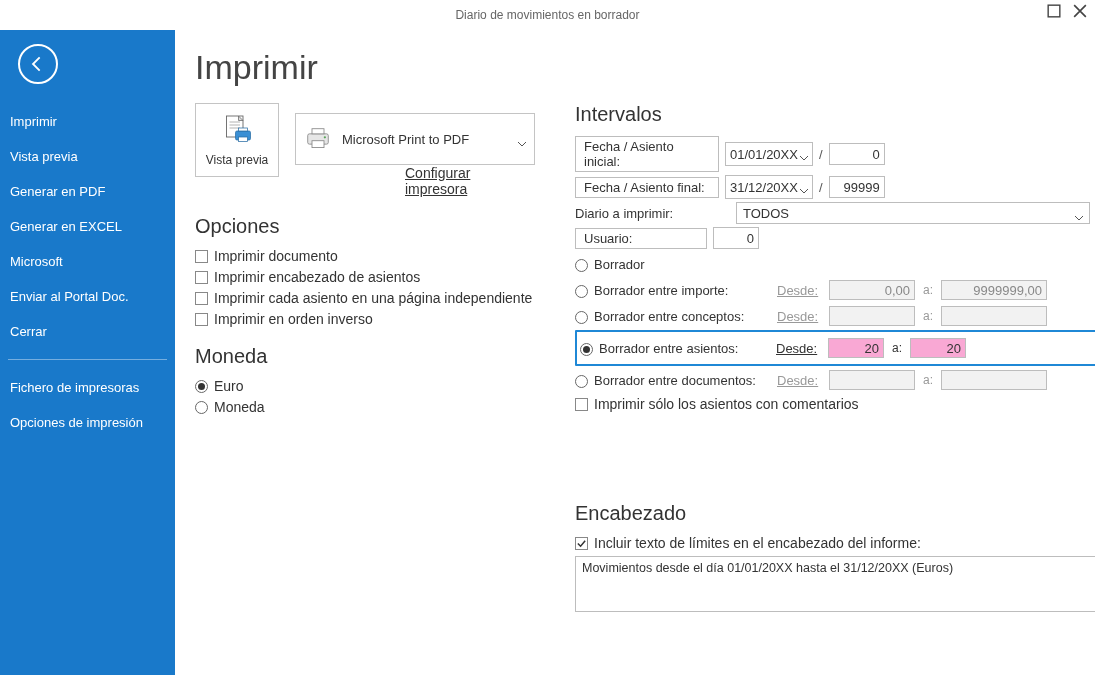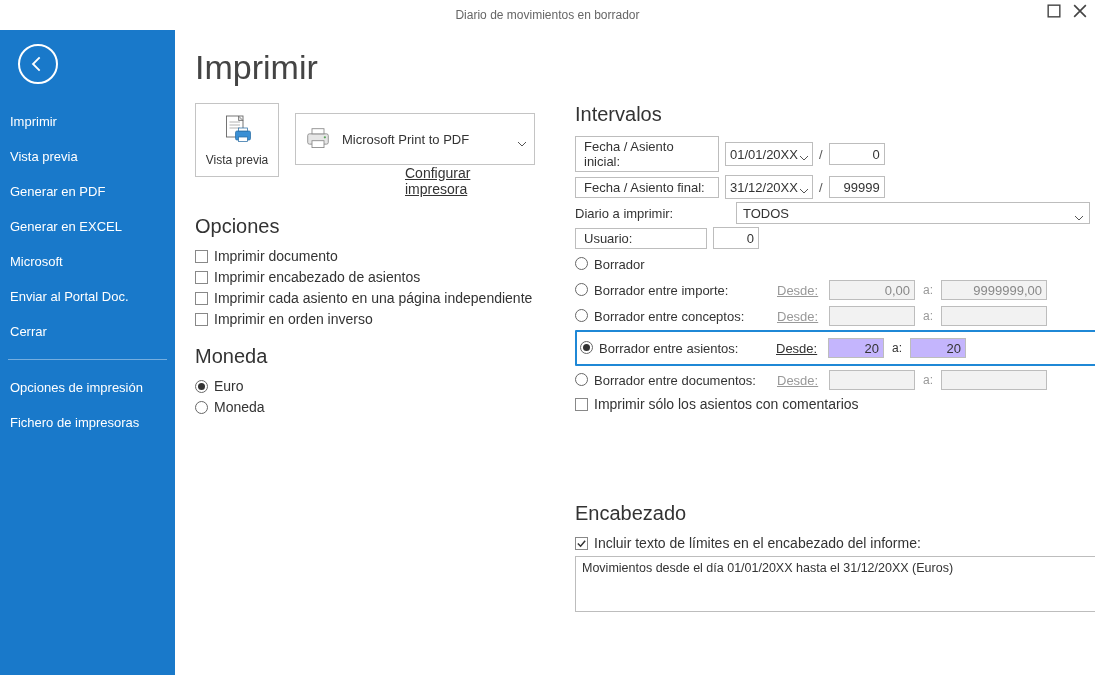--- a/index.html
+++ b/index.html
@@ -204,36 +204,36 @@
   .field-label { width: 155px; display:inline-block; }
   .range-row {
     display: flex;
     align-items: center;
     gap: 6px;
     margin: 2px 0;
     font-size: 13px;
     height: 24px;
   }
   .range-row .radio-and-label {
-    display: flex; align-items:flex-start; gap:6px; width: 196px;
+    display: flex; align-items:flex-end; gap:6px; width: 196px;
   }
   .range-row .desde-label { width: 46px; color:#999;text-decoration:underline; }
   .range-row.active .desde-label { color:#333; }
   .range-input {
     border: 1px solid #bdbdbd;
     height: 20px;
     width: 86px;
     text-align: right;
     padding: 0 4px;
     font-size: 13px;
     background: #f2f2f2;
     color: #888;
     display:inline-flex; align-items:center; justify-content:flex-end;
   }
-  .range-row.active .range-input { background:#c4b5fd; color:#333; }
+  .range-row.active .range-input { background:#f9a8d4; color:#333; }
   .a-label { width: 14px; text-align:center; color:#999; font-size:12px;}
   .range-row.active .a-label { color:#333; }
   .hl-box {
     border: 2px solid #1f88d6;
     padding: 2px 3px;
     border-radius: 1px;
   }
   .header-textarea {
     width: 524px;
     height: 56px;
@@ -280,22 +280,22 @@
         </svg>
     </div>
     <div class="side-item">Imprimir</div>
     <div class="side-item">Vista previa</div>
     <div class="side-item">Generar en PDF</div>
     <div class="side-item">Generar en EXCEL</div>
     <div class="side-item">Microsoft</div>
     <div class="side-item">Enviar al Portal Doc.</div>
     <div class="side-item">Cerrar</div>
     <div class="side-sep"></div>
+    <div class="side-item">Fichero de impresoras</div>
     <div class="side-item">Opciones de impresión</div>
-    <div class="side-item">Fichero de impresoras</div>
   </div>
 
   <div class="main">
     <h1 class="page-title">Imprimir</h1>
 
     <div class="cols">
 
       <div class="col-left">
         <div class="top-row">
           <div class="vp-button">

